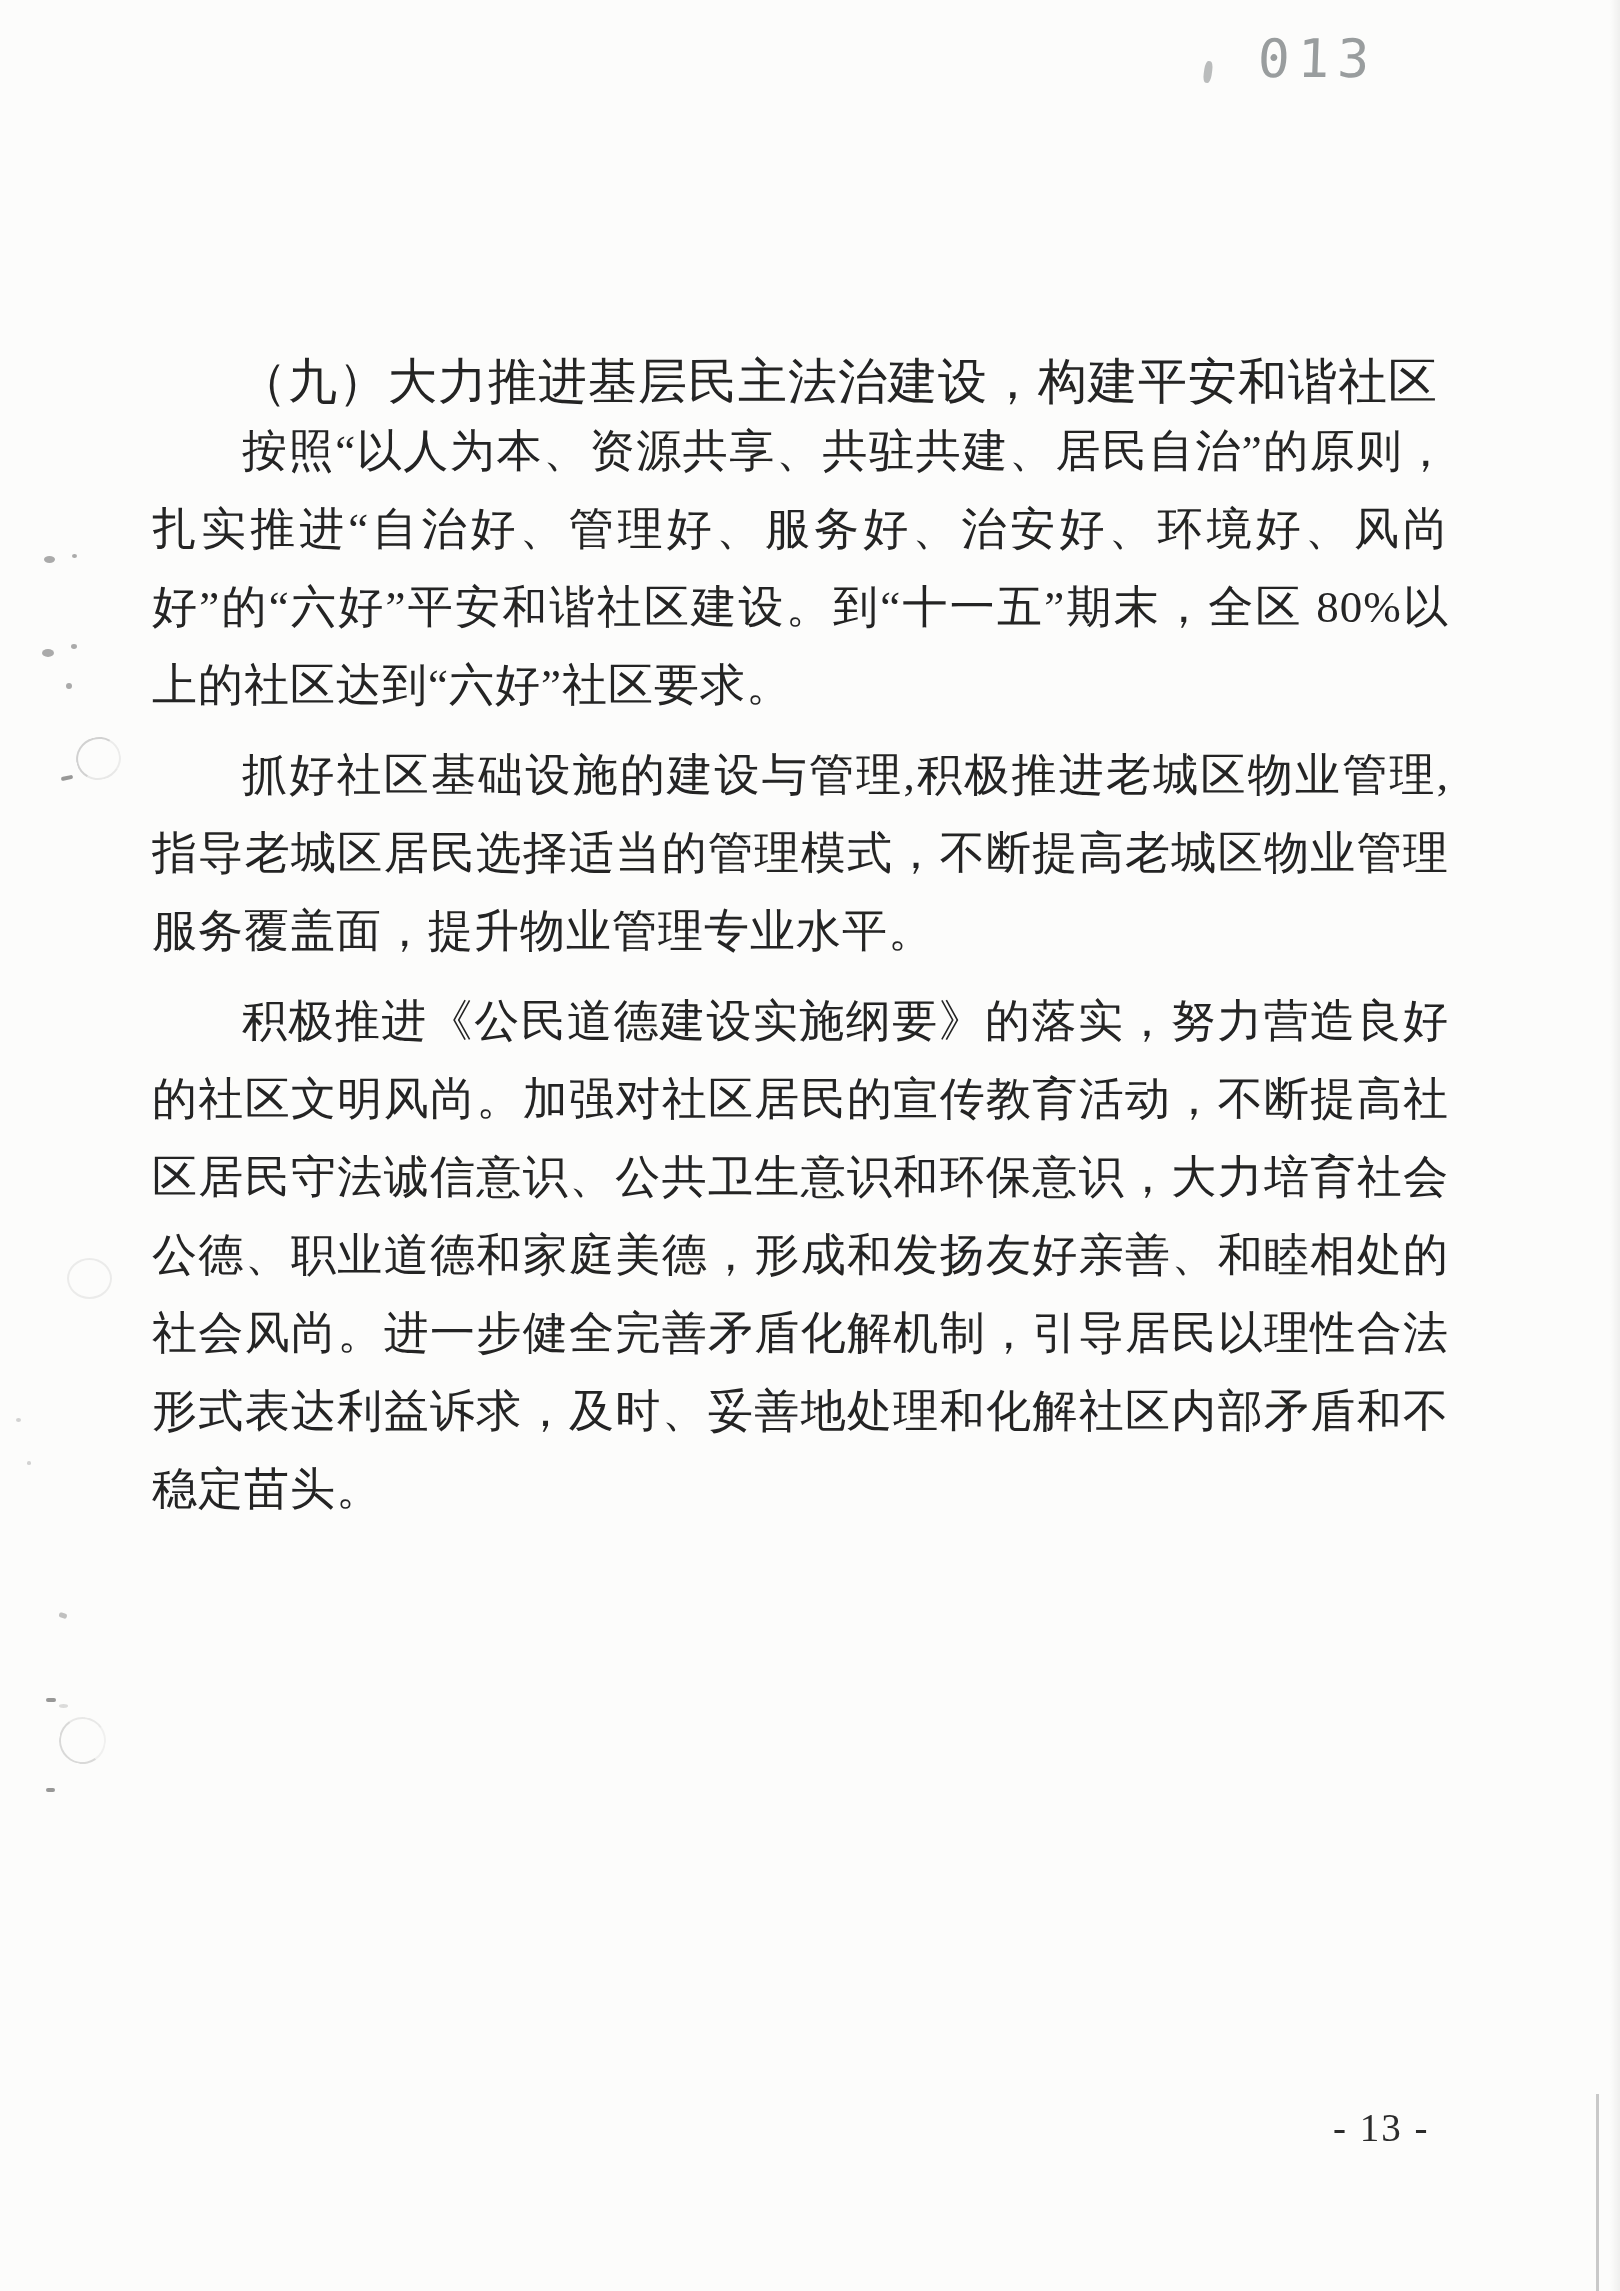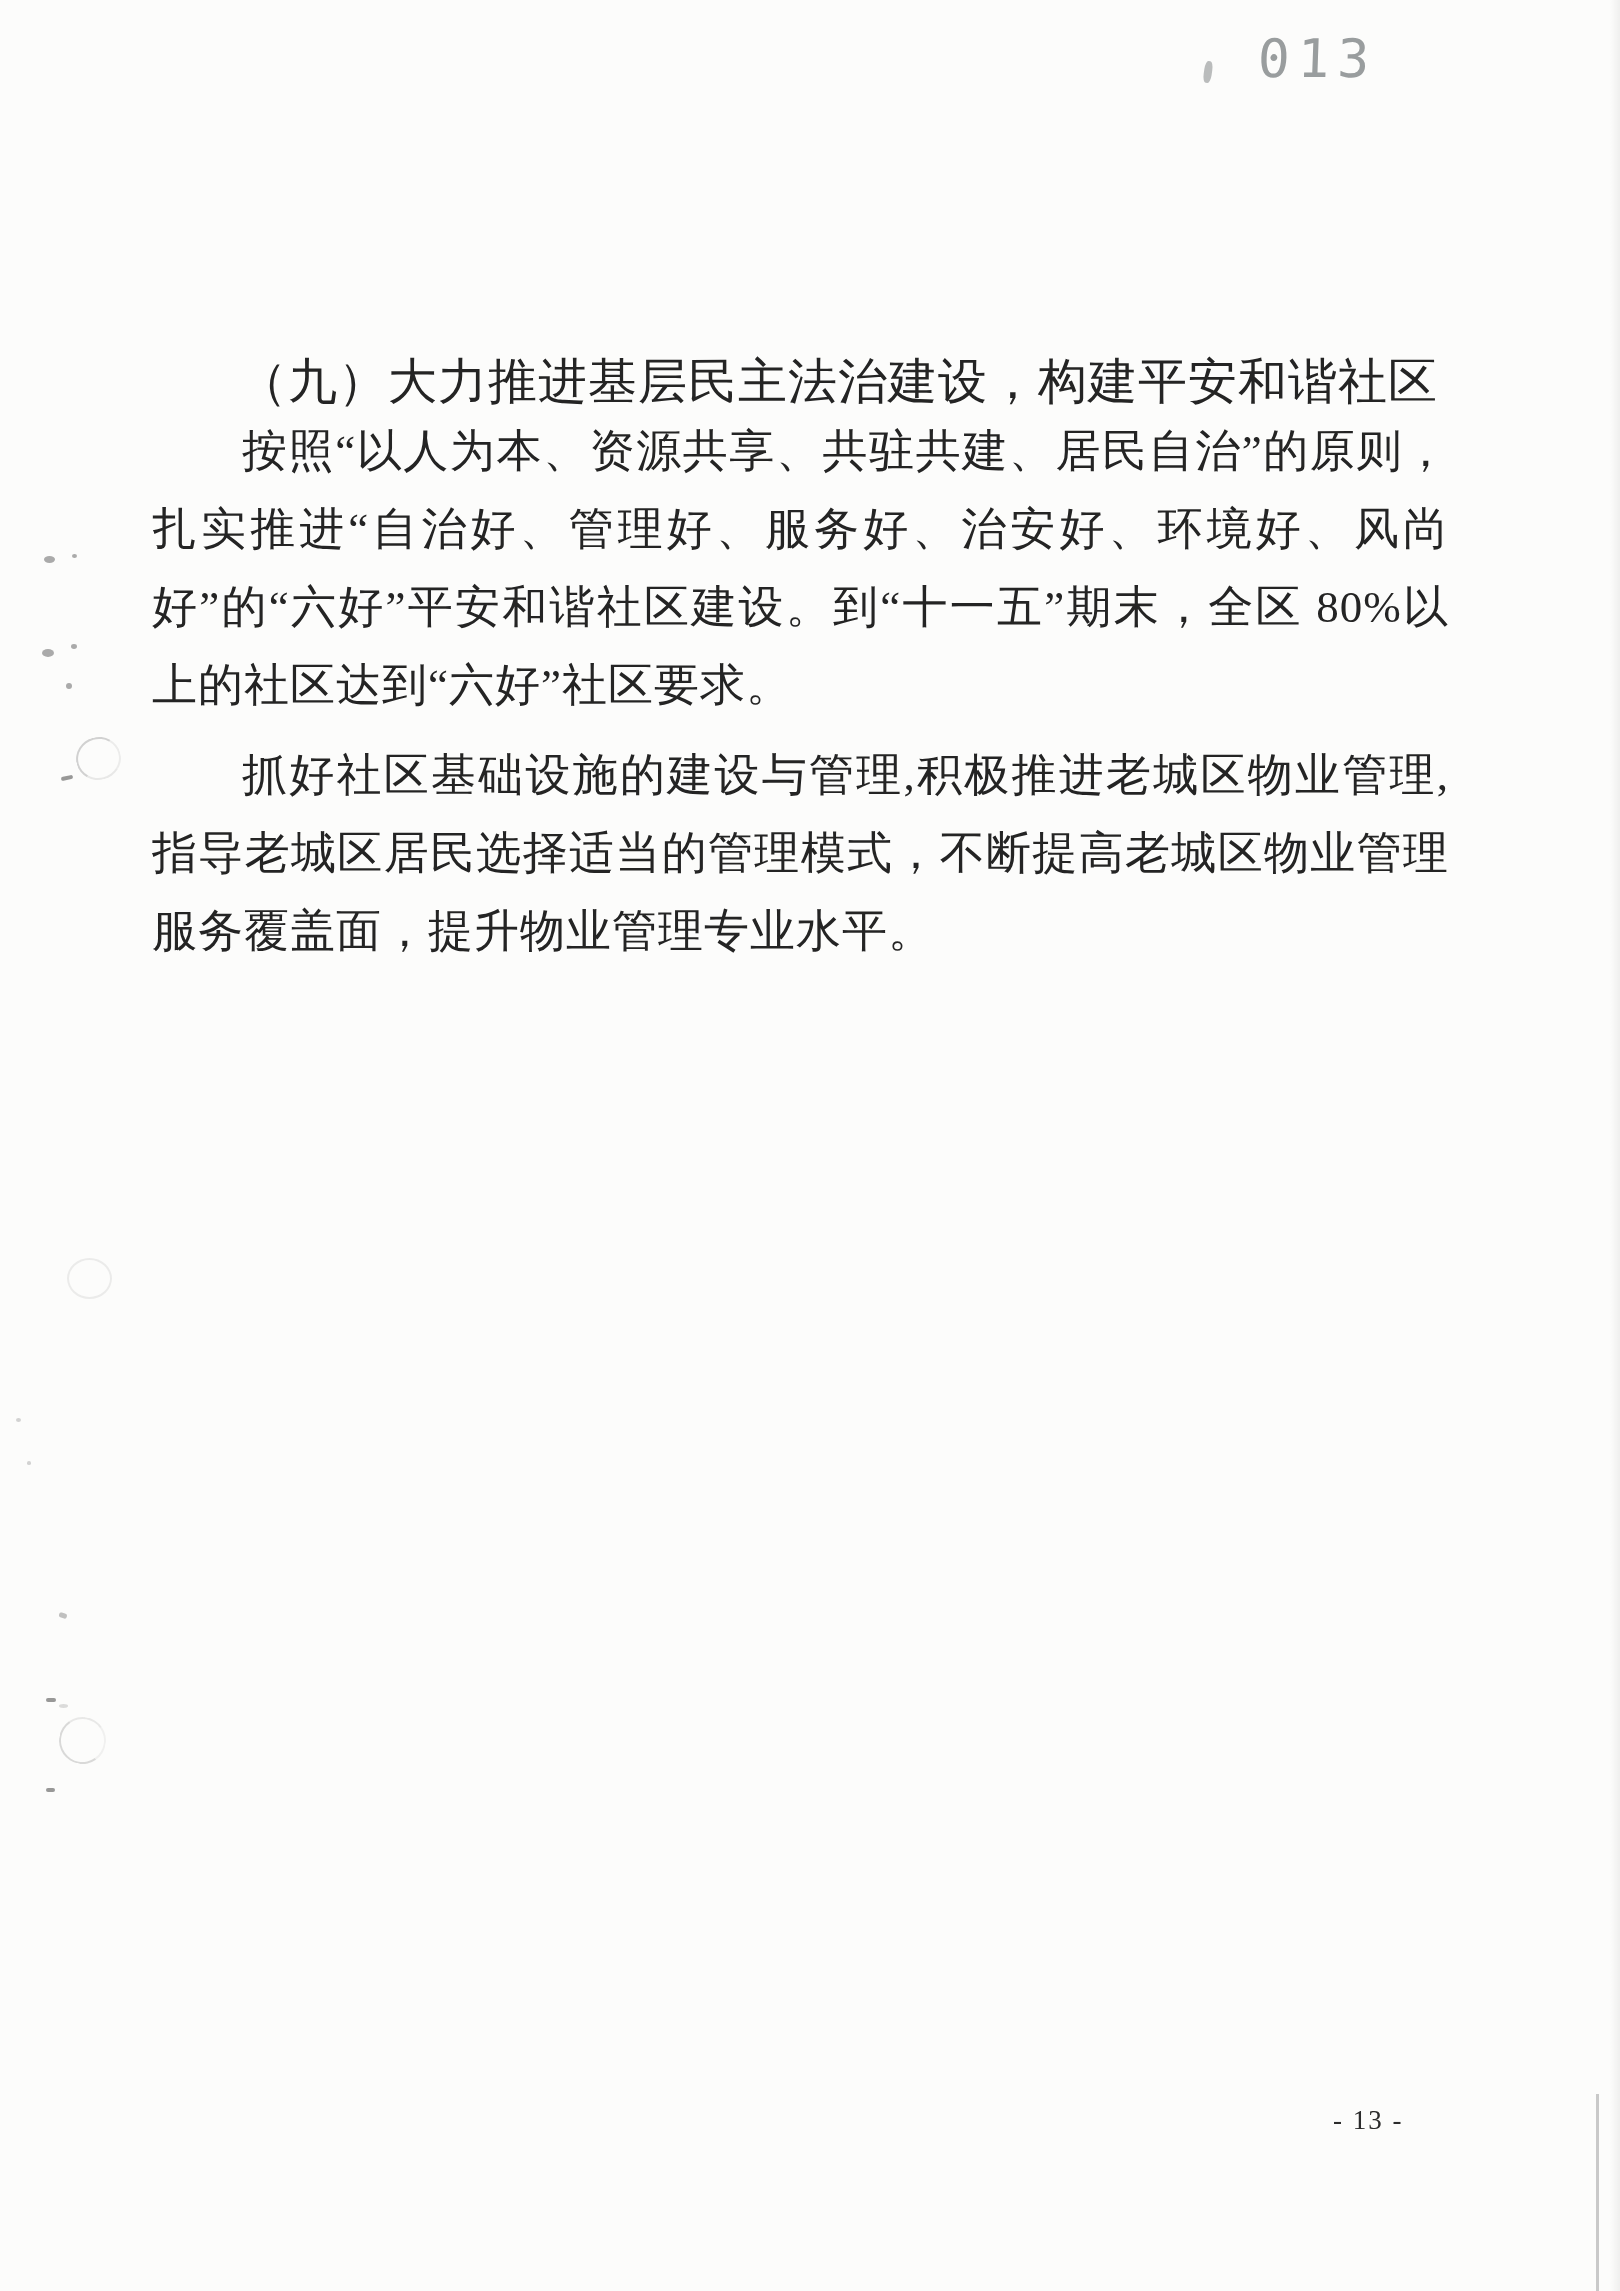--- a/index.html
+++ b/index.html
@@ -47,21 +47,21 @@
   }
   .body-text p{
     margin:12px;
     font-size:45px;line-height:78px;
     text-align:justify;
     text-indent:2em;
     letter-spacing:1px;
   }
   .page-number{
     position:absolute;left:1333px;top:2105px;
-    font-size:27px;color:#2b2b2b;
+    font-size:39px;color:#2b2b2b;
     letter-spacing:2px;
     white-space:nowrap;
   }
   
   .a{position:absolute;pointer-events:none;}
   .dot{background:rgba(70,70,70,.45);border-radius:50%;}
   .dash{background:rgba(70,70,70,.55);border-radius:2px;}
   .ring{border-radius:50%;background:transparent;}
 </style>
 </head>
@@ -70,20 +70,21 @@
 <div class="page">
 
   <div class="stamp">013</div>
   <div class="stamp-speck a"></div>
 
   <h1 class="heading">（九）大力推进基层民主法治建设，构建平安和谐社区</h1>
 
   <div class="body-text">
     <p>按照“以人为本、资源共享、共驻共建、居民自治”的原则，扎实推进“自治好、管理好、服务好、治安好、环境好、风尚好”的“六好”平安和谐社区建设。到“十一五”期末，全区 80%以上的社区达到“六好”社区要求。</p>
     <p>抓好社区基础设施的建设与管理,积极推进老城区物业管理,指导老城区居民选择适当的管理模式，不断提高老城区物业管理服务覆盖面，提升物业管理专业水平。</p>
+    <p>积极推进《公民道德建设实施纲要》的落实，努力营造良好的社区文明风尚。加强对社区居民的宣传教育活动，不断提高社区居民守法诚信意识、公共卫生意识和环保意识，大力培育社会公德、职业道德和家庭美德，形成和发扬友好亲善、和睦相处的社会风尚。进一步健全完善矛盾化解机制，引导居民以理性合法形式表达利益诉求，及时、妥善地处理和化解社区内部矛盾和不稳定苗头。</p>
   </div>
 
   <div class="page-number">- 13 -</div>
 
   <div class="a dot" style="left:44px;top:556px;width:10.8px;height:6.9px;"></div>
   <div class="a dot" style="left:72px;top:554px;width:4.9px;height:3.9px;"></div>
   <div class="a dot" style="left:42px;top:649px;width:11.8px;height:7.8px;"></div>
   <div class="a dot" style="left:71px;top:644px;width:5.9px;height:4.9px;"></div>
   <div class="a dot" style="left:66px;top:683px;width:5.9px;height:5.9px;"></div>
   <div class="a ring" style="left:76px;top:737px;width:41px;height:39px;border:2.9px solid rgba(60,60,60,.22);border-right-color:rgba(60,60,60,.08);border-bottom-color:rgba(60,60,60,.10);transform:rotate(-15deg);"></div>

